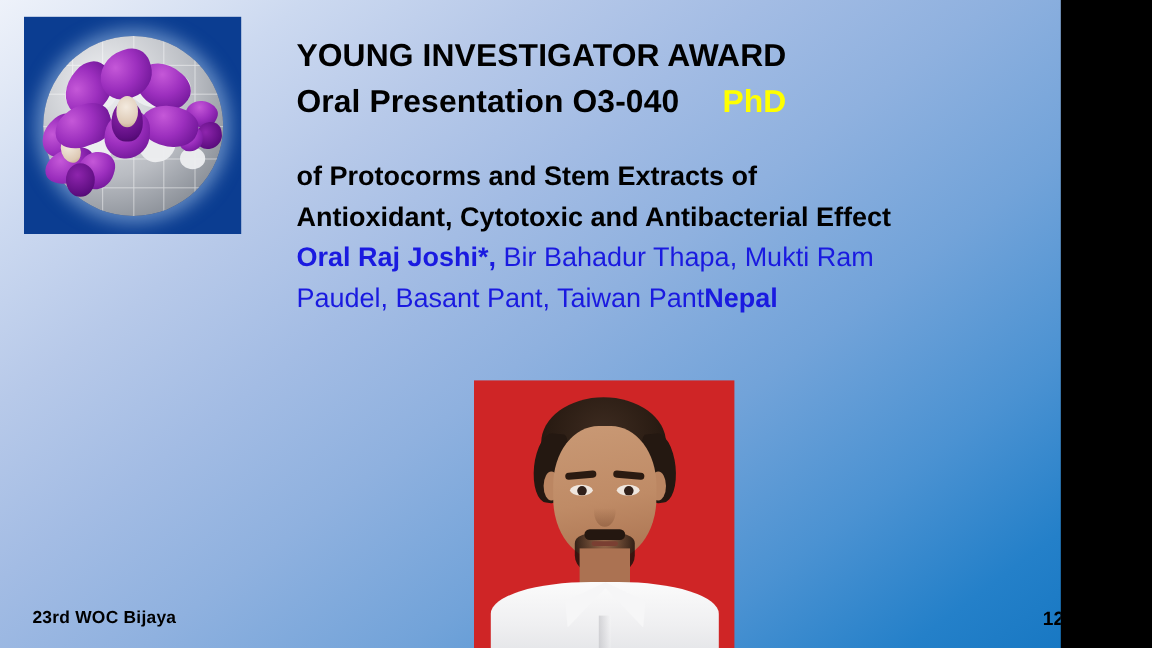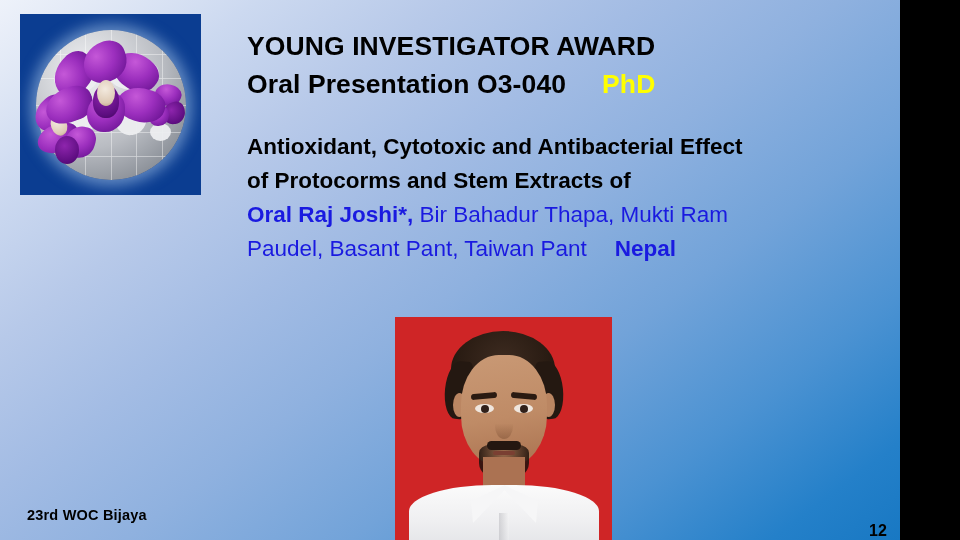--- a/index.html
+++ b/index.html
@@ -18,21 +18,20 @@
         #eef2fa 0%,
         #e2e9f6 6%,
         #ccd9f0 16%,
         #b7c9e9 28%,
         #a3bce4 40%,
         #8fb1df 52%,
         #72a3d9 66%,
         #4b92d2 80%,
         #2480c9 92%,
         #1878c3 100%);
-    padding-left: 16px;
   }
 
   
   #logo-box {
     position: absolute;
     left: 20px;
     top: 14px;
     width: 181px;
     height: 181px;
     background: #0b3d91;
@@ -150,21 +149,21 @@
     white-space: nowrap;
   }
   .body-line.italic { font-style: italic; }
   .author-line {
     font-size: 22.5px;
     color: #1a1ae0;
     line-height: 34px;
     white-space: nowrap;
   }
   .author-line .lead { font-weight: bold; }
-  .author-line .country { font-weight: bold; margin-left: 28px; }
+  .author-line .country { font-weight: bold; }
 
   
   #portrait {
     position: absolute;
     left: 395px;
     top: 317px;
     width: 217px;
     height: 223px;
     background: #cf2526;
     overflow: hidden;
@@ -266,21 +265,21 @@
     left: 27px;
     top: 507px;
     font-size: 14.5px;
     font-weight: bold;
     color: #000000;
     letter-spacing: 0.2px;
   }
   #page-number {
     position: absolute;
     left: 869px;
-    top: 522px;
+    top: 508px;
     font-size: 16px;
     font-weight: bold;
     color: #000000;
   }
 </style>
 </head>
 <body>
 
 <div id="slide">
 
@@ -334,22 +333,22 @@
   <div id="text-block">
 
     <div class="hdr-line">YOUNG INVESTIGATOR AWARD</div>
 
     <div class="hdr-line">
       <span>Oral Presentation  O3-040</span><span class="phd">PhD</span>
     </div>
 
     <div class="gap"></div>
 
+    <div class="body-line">of Protocorms and Stem Extracts of</div>
     <div class="body-line">Antioxidant, Cytotoxic and Antibacterial Effect</div>
-    <div class="body-line">of Protocorms and Stem Extracts of</div>
 
     <div class="author-line">
       <span class="lead">Oral Raj Joshi*,</span><span> Bir Bahadur Thapa, Mukti Ram</span>
     </div>
 
     <div class="author-line">
       <span>Paudel, Basant Pant, Taiwan Pant</span><span class="country">Nepal</span>
     </div>
   </div>
 

